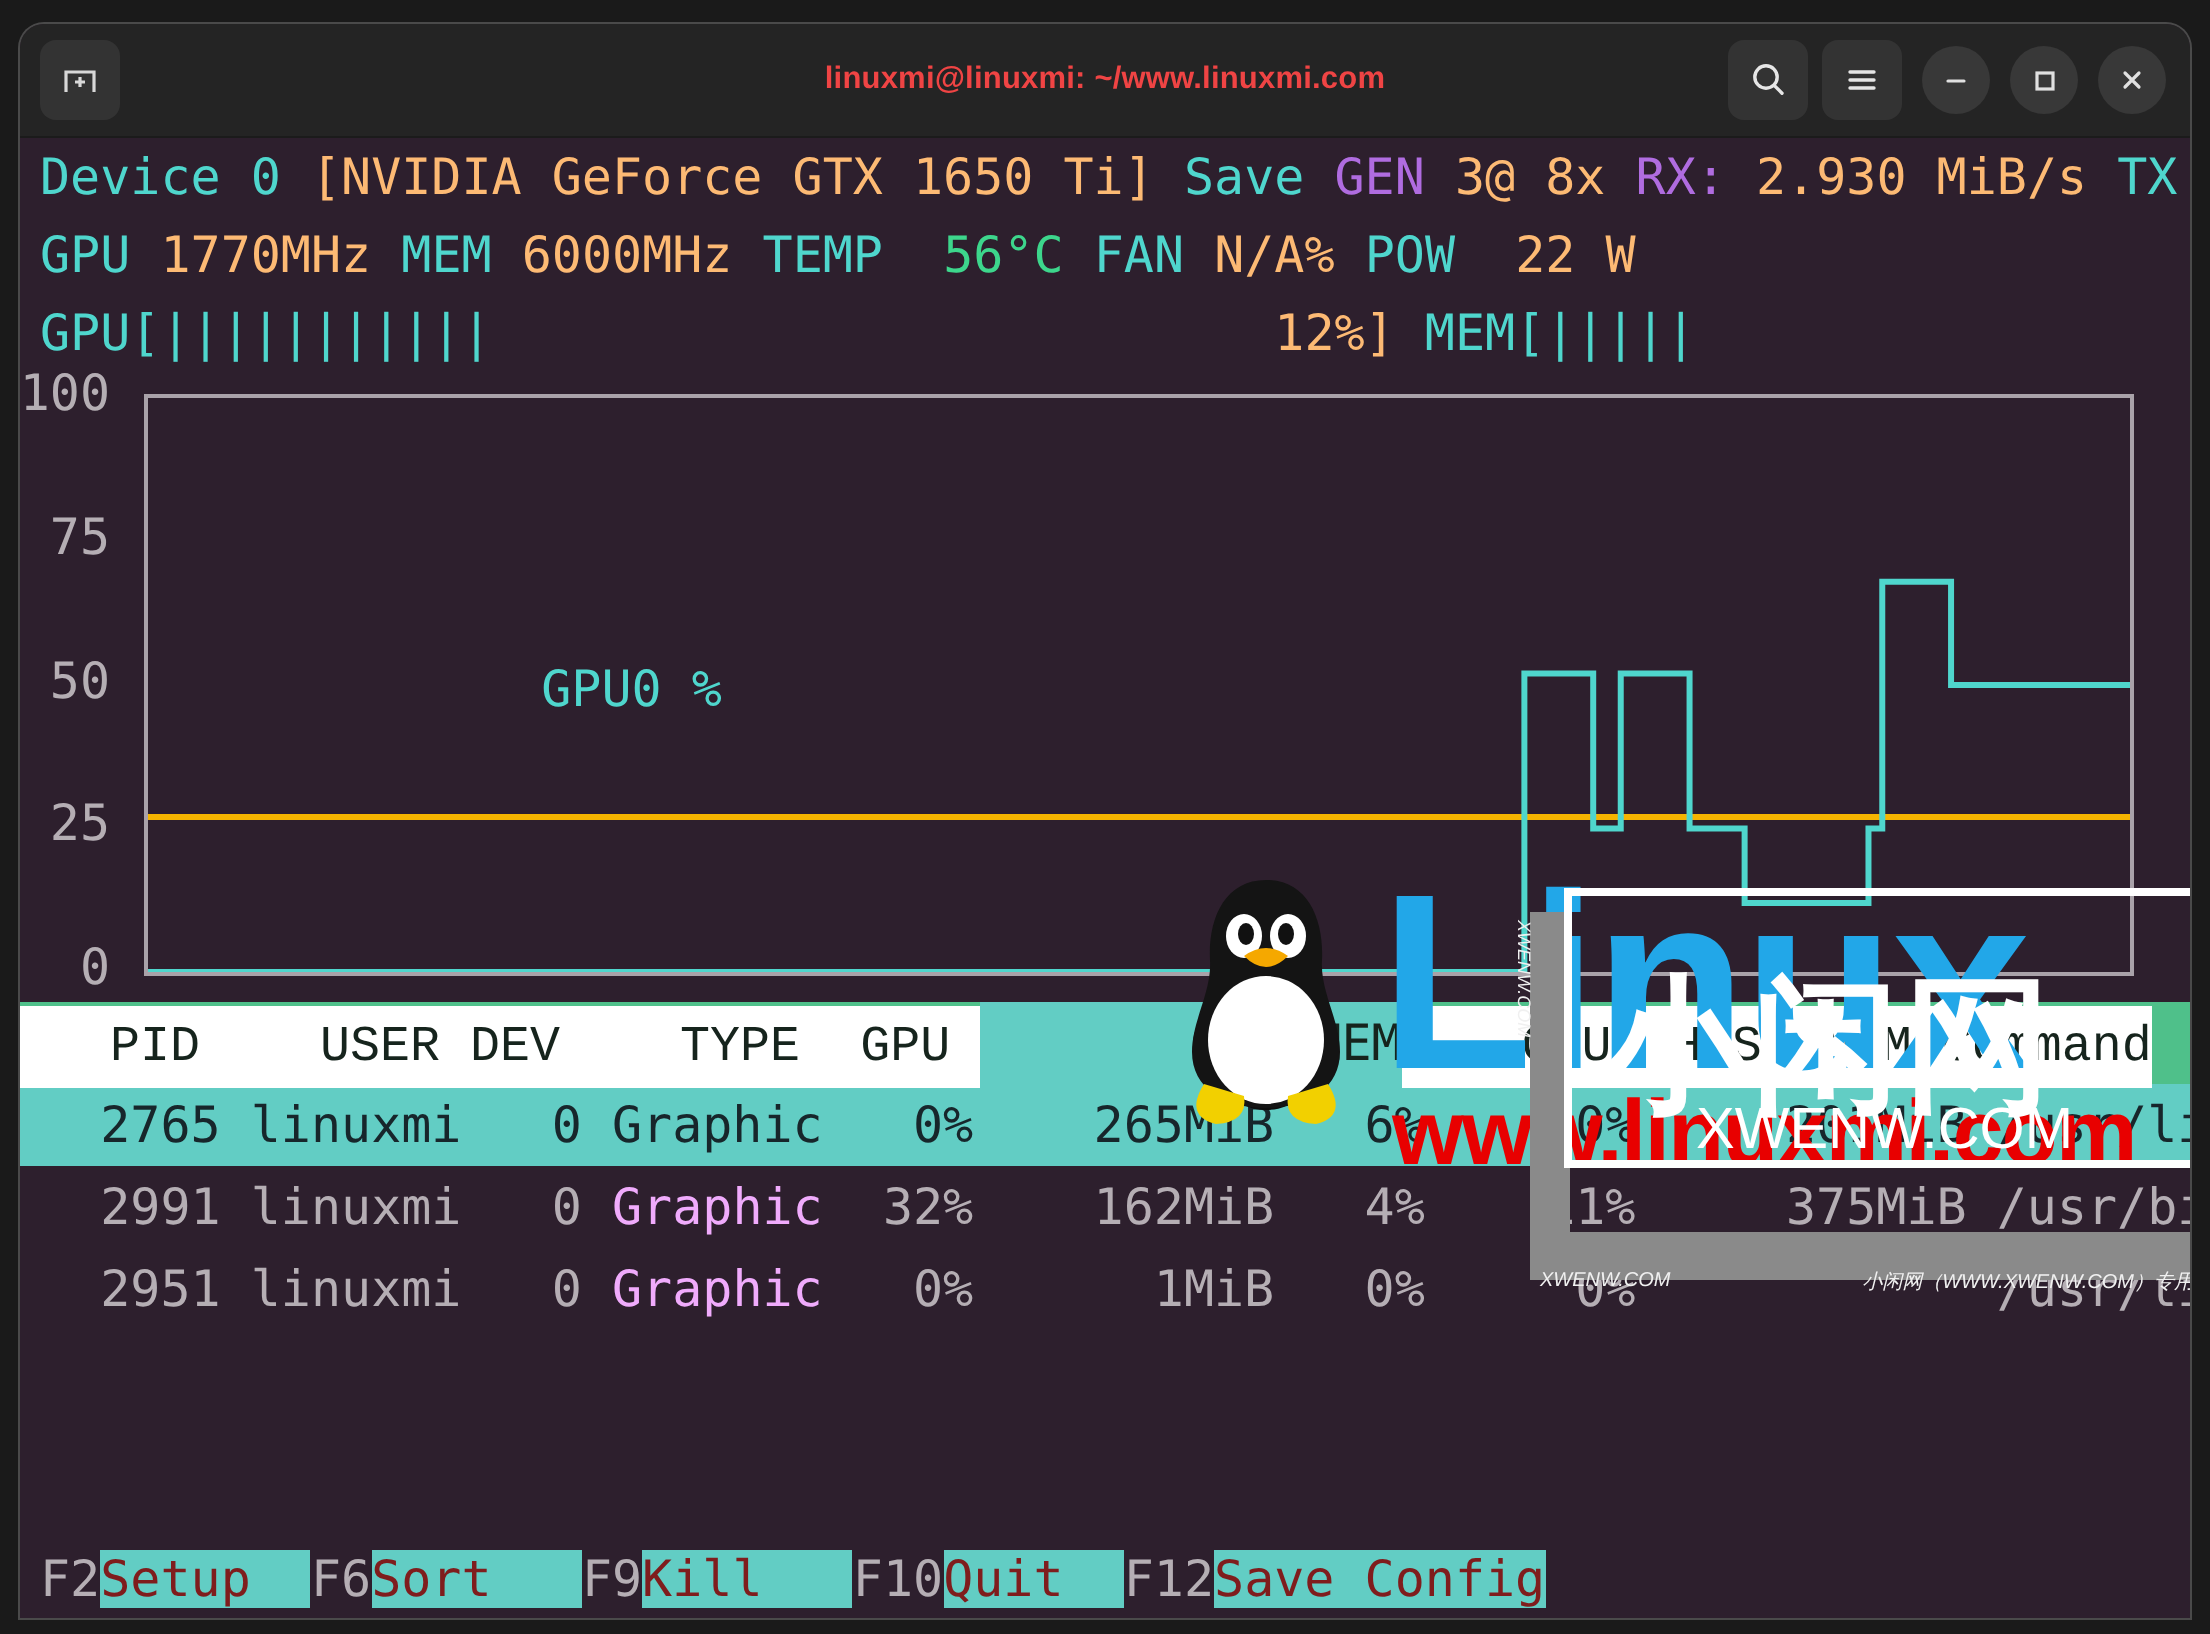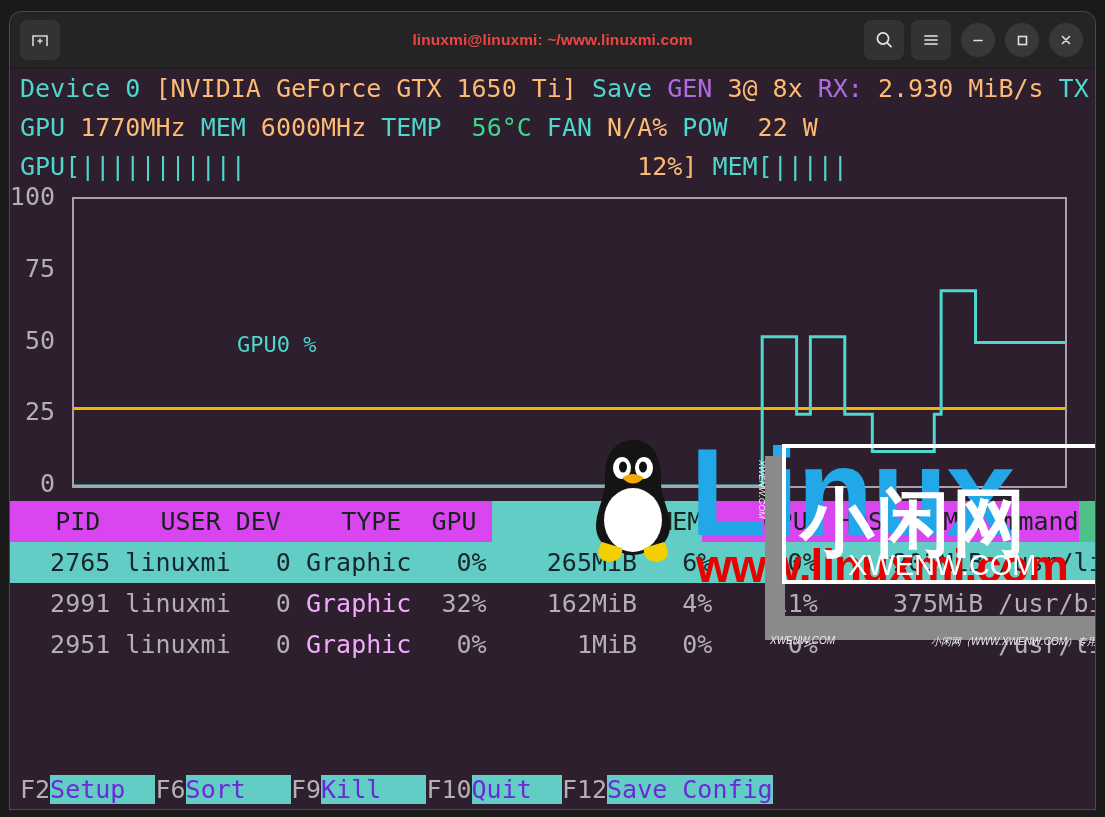--- a/index.html
+++ b/index.html
@@ -106,57 +106,57 @@
   .plotbox {
     position: absolute;
     left: 62px; top: 9px;
     width: 995px; height: 291px;
     border: 2px solid #a9a2a9;
     box-sizing: border-box;
   }
   .plot-svg { position: absolute; left: 0; top: 0; }
   .legend {
     position: absolute;
-    left: 4px; top: 9px;
-    font-size: 22px; line-height: 39px;
+    left: 16px; top: 9px;
+    font-size: 25px; line-height: 39px;
     white-space: pre;
   }
 
   
   .ptable { position: relative; margin-top: 6px; }
   .prow {
     white-space: pre;
     font-size: 25px;
     line-height: 41px;
     height: 41px;
     padding-left: 10px;
     color: #b5aeb4;
   }
   .phead { background: #4fc08a; color: #16241d; font-weight: normal; padding-left:0; }
   .phead span { display: inline-block; }
-  .hdr-seg-a { background:#d946ef; }
+  .hdr-seg-a { background:#ffffff;font-family:Liberation Mono, monospace; }
   .hdr-seg-b { background:#62cdc4; }
   .rowsel { background: #62cdc4; color: #17262b; }
   .c-orange { color: #f0abfc; }
 
   
   .fkeys {
     position: absolute;
     left: 0; bottom: 0;
     width: 100%;
     height: 41px;
     white-space: pre;
     font-size: 25px;
     line-height: 41px;
     color: #b5aeb4;
     padding-left: 10px;
     box-sizing: border-box;
   }
   .fk-num { color: #b5aeb4; margin-top: 48px; }
-  .fk-lbl { background: #62cdc4; color: #6d28d9; }
+  .fk-lbl { background: #62cdc4; color: #7f1d1d; }
 
   
   .wm { position: absolute; pointer-events: none; }
   .wm-linux-text {
     font-family: "Liberation Sans", sans-serif;
     font-weight: bold;
   }
   .wm-box {
     position: absolute;
     border: 4px solid #ffffff;

